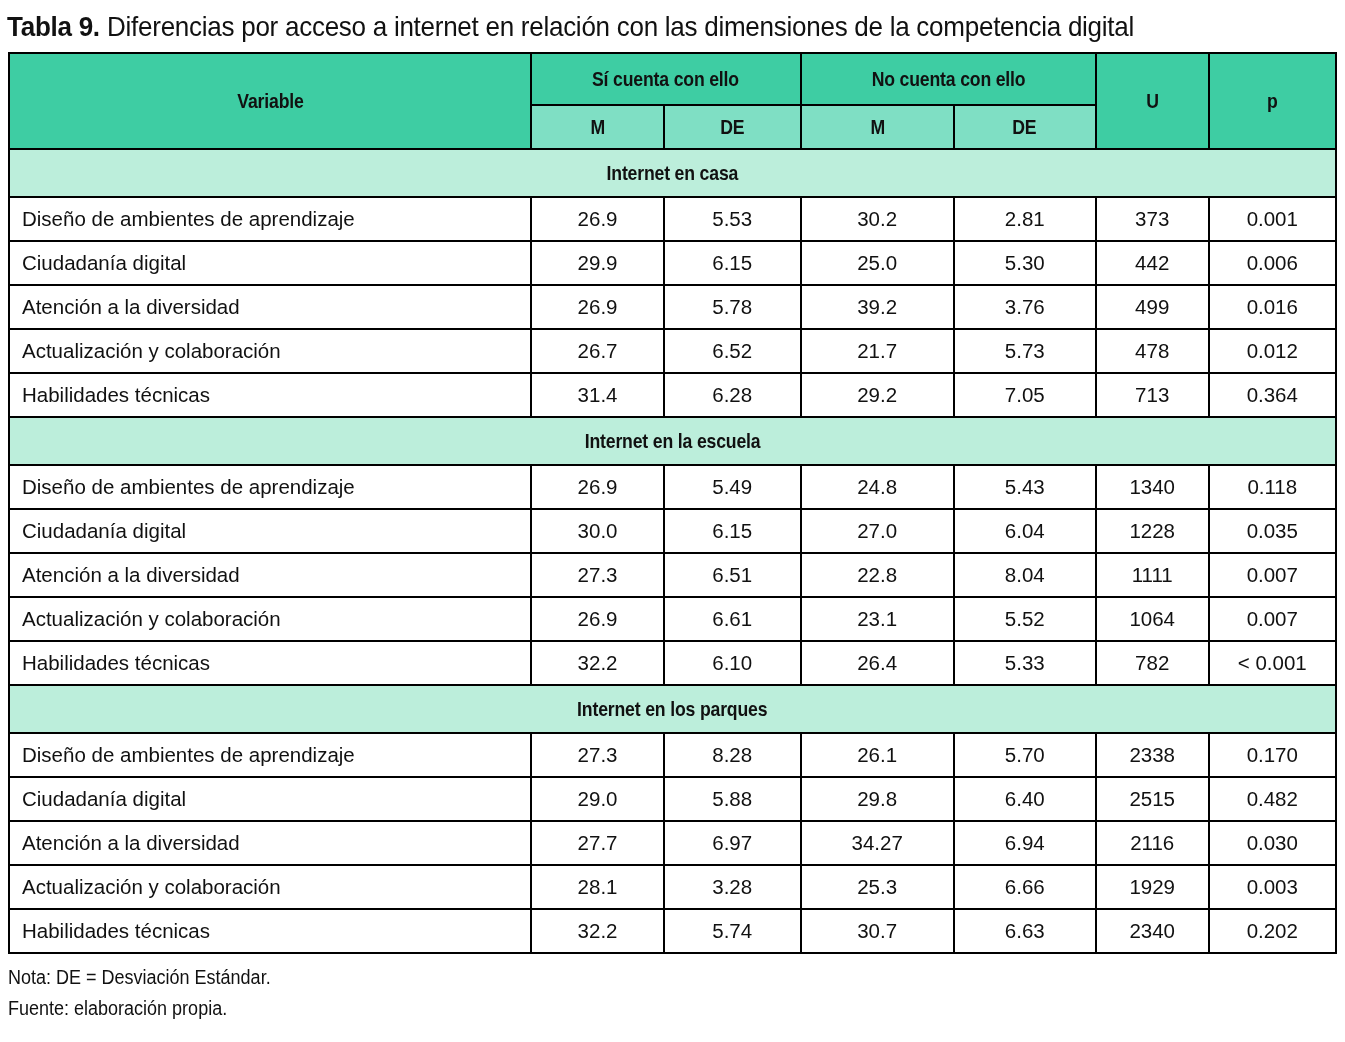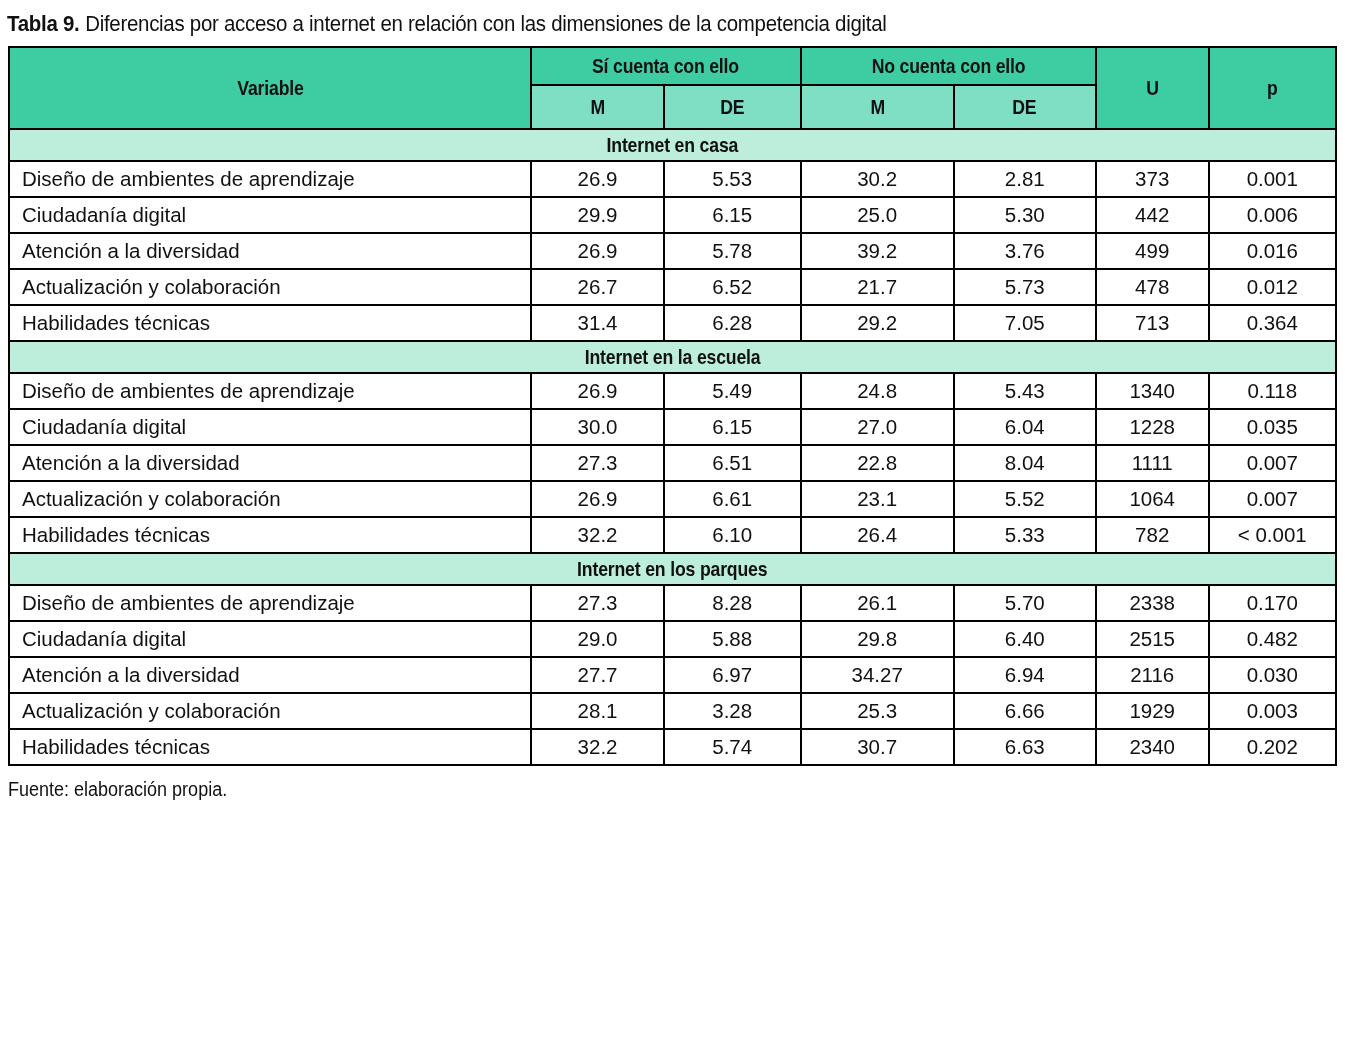--- a/index.html
+++ b/index.html
@@ -15,21 +15,21 @@
     padding: 0;
     background: #ffffff;
     width: 1345px;
     font-family: "Liberation Sans", sans-serif;
     color: var(--c-text);
   }
   .page { width: 1345px; height: 1042px; overflow: hidden; }
 
   .title {
     margin: 11px 0 9px 7px;
-    font-size: 22px;
+    font-size: 28px;
     white-space: nowrap;
   }
   .title .cond-line {
     display: inline-block;
     transform: scaleX(0.93);
     transform-origin: 0 50%;
     white-space: nowrap;
   }
   .title .t-label { font-weight: bold; letter-spacing: -0.3px; }
   .title .t-rest { font-weight: normal; letter-spacing: -0.3px; }
@@ -45,45 +45,45 @@
     vertical-align: middle;
     overflow: hidden;
   }
   thead th {
     background: var(--c-dark);
     font-weight: bold;
     font-size: 21px;
     text-align: center;
     padding: 0;
   }
-  thead tr.row-group th { height: 38px; }
+  thead tr.row-group th { height: 52px; }
   thead tr.row-sub th {
     background: var(--c-mid);
     height: 44px;
   }
   .cond {
     display: inline-block;
     transform: scaleX(0.84);
     transform-origin: 50% 50%;
     white-space: nowrap;
     letter-spacing: -0.2px;
   }
   td.band-cell {
     background: var(--c-band);
     text-align: center;
     font-weight: bold;
     font-size: 21px;
-    height: 32px;
+    height: 48px;
     padding: 0;
   }
   td.var-cell {
     text-align: left;
     padding: 0 6px 0 12px;
     font-size: 20.5px;
-    height: 36px;
+    height: 44px;
     background: #ffffff;
     white-space: nowrap;
     margin-left: 16px;
   }
   td.num-cell {
     text-align: center;
     font-size: 20.5px;
     background: #ffffff;
     padding: 0;
     white-space: nowrap;
@@ -279,16 +279,17 @@
           <td class="num-cell">5.74</td>
           <td class="num-cell">30.7</td>
           <td class="num-cell">6.63</td>
           <td class="num-cell">2340</td>
           <td class="num-cell">0.202</td>
         </tr>
       </tbody>
   </table>
 
   <div class="notes">
+    <div><span class="cond-line">Nota: DE = Desviación Estándar.</span></div>
     <div><span class="cond-line">Fuente: elaboración propia.</span></div>
   </div>
 
 </div>
 
 </body></html>

